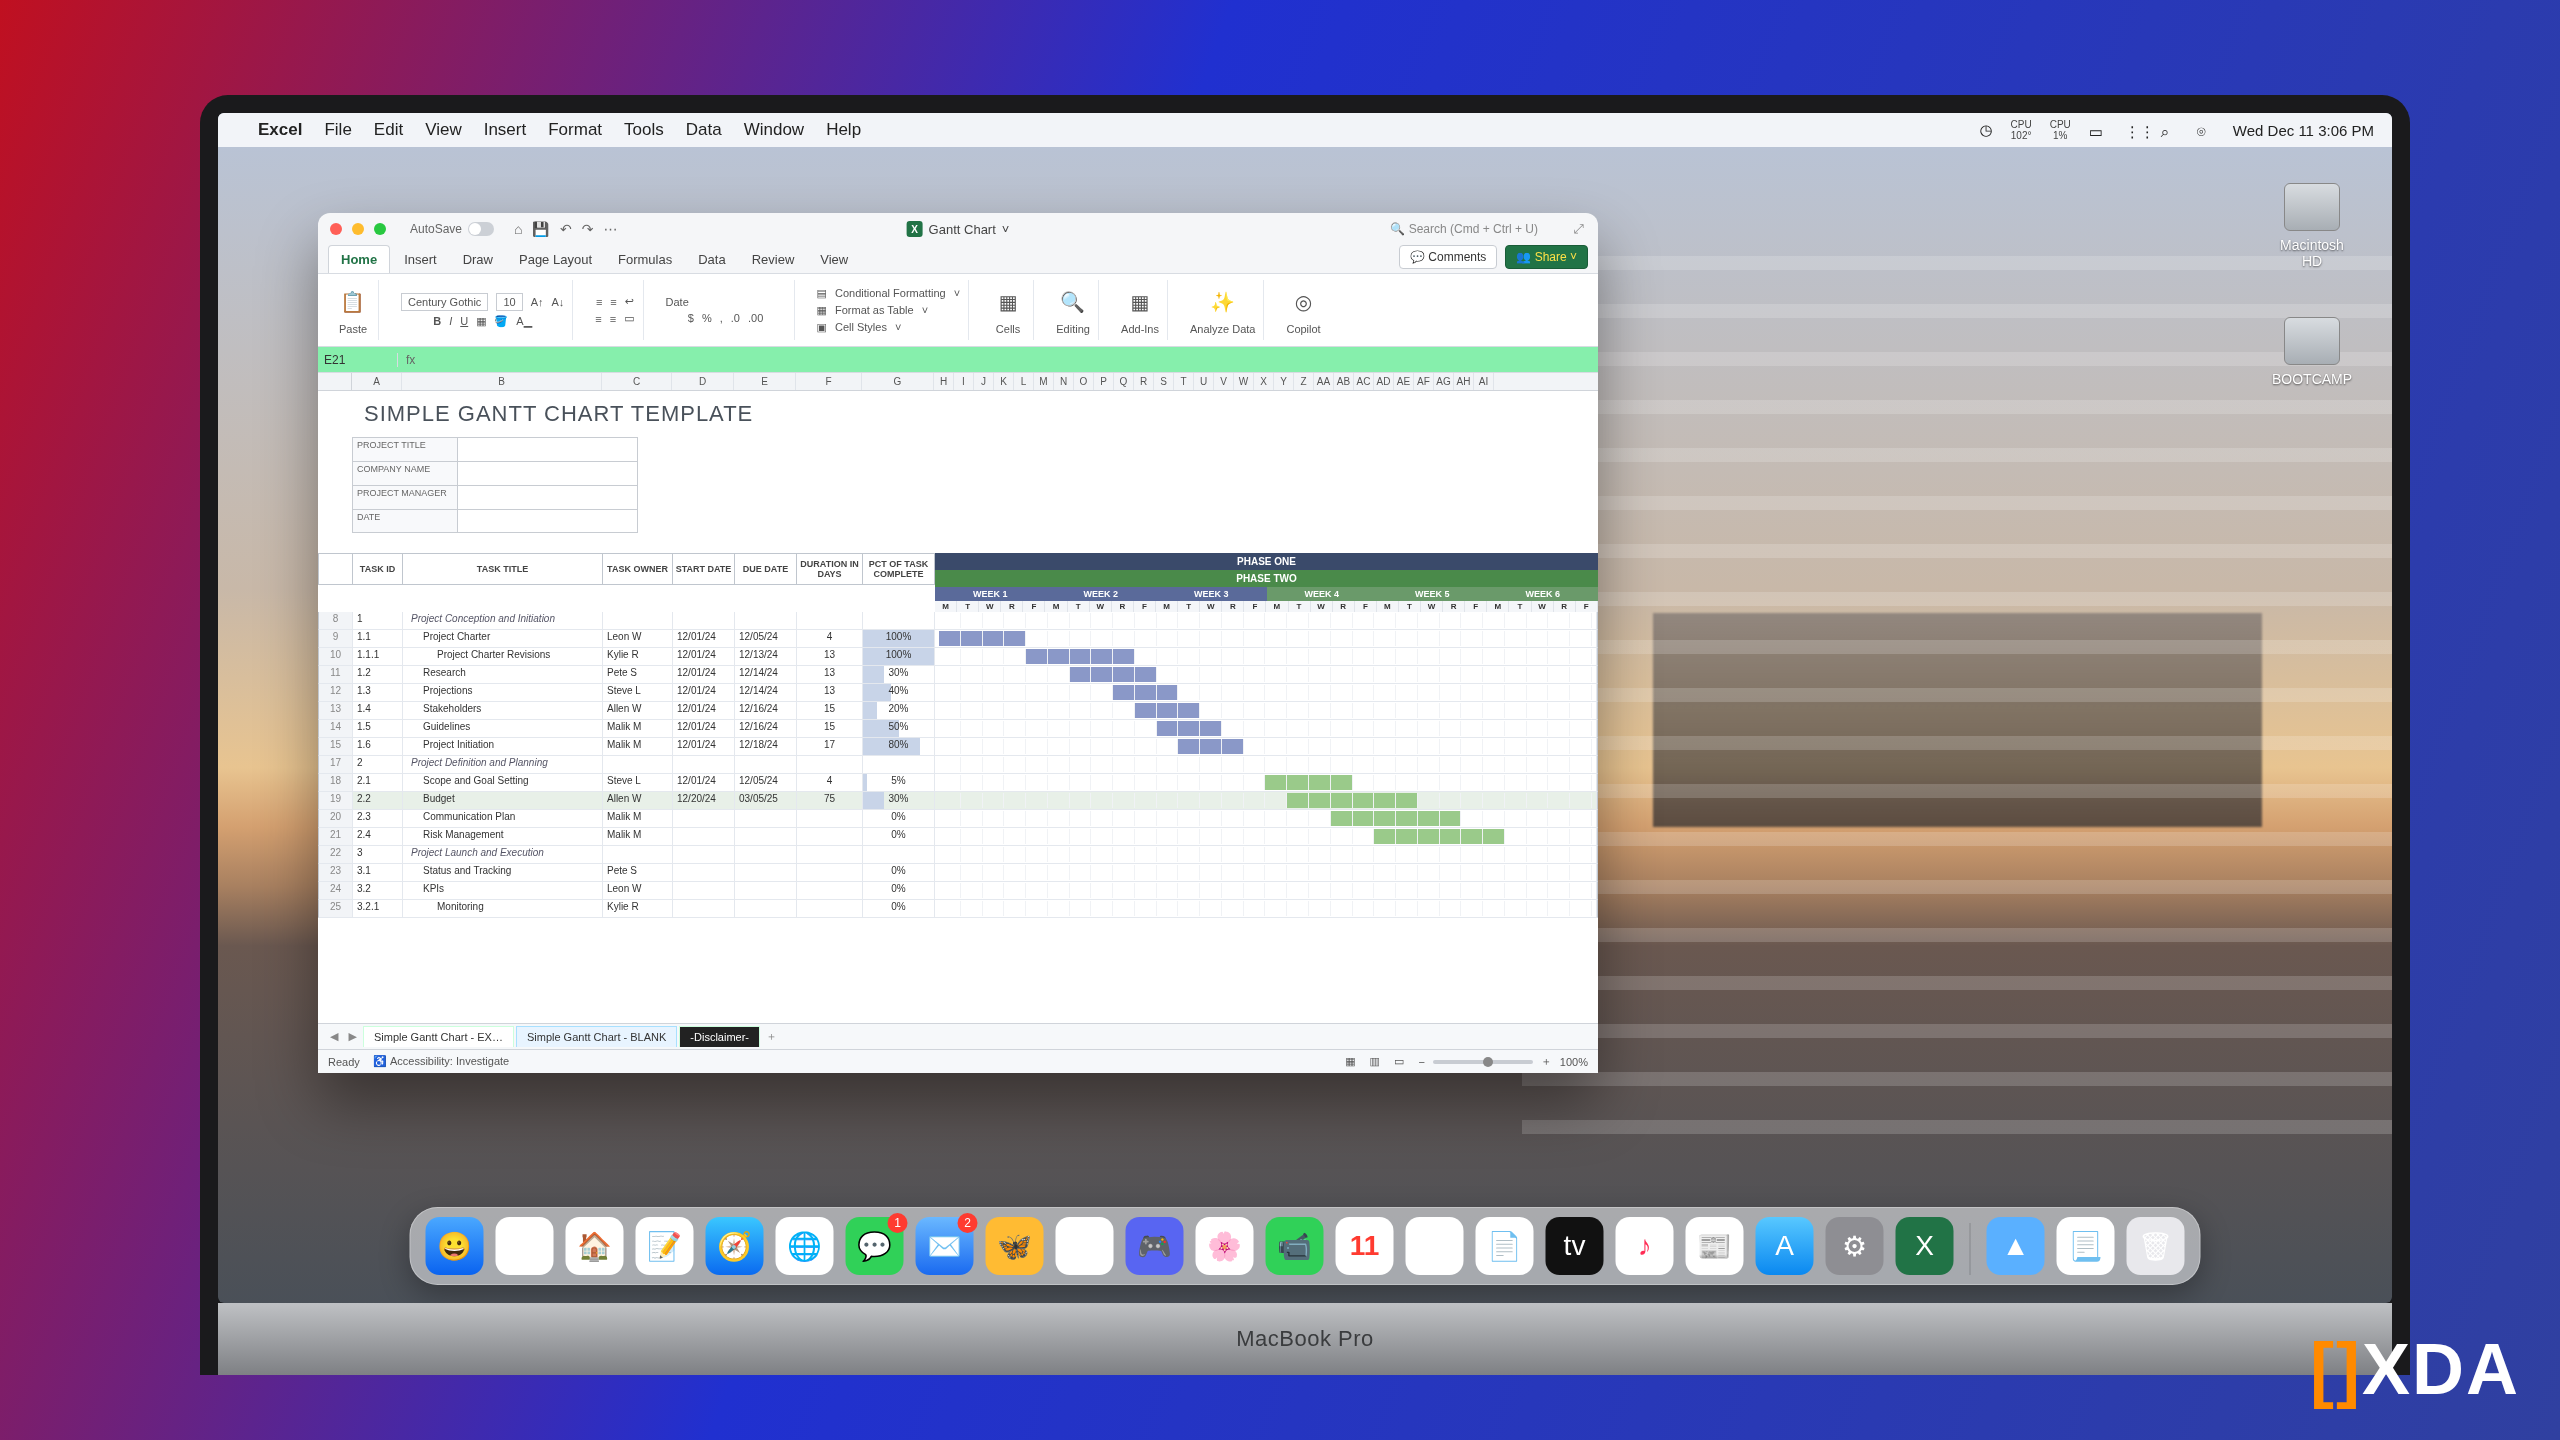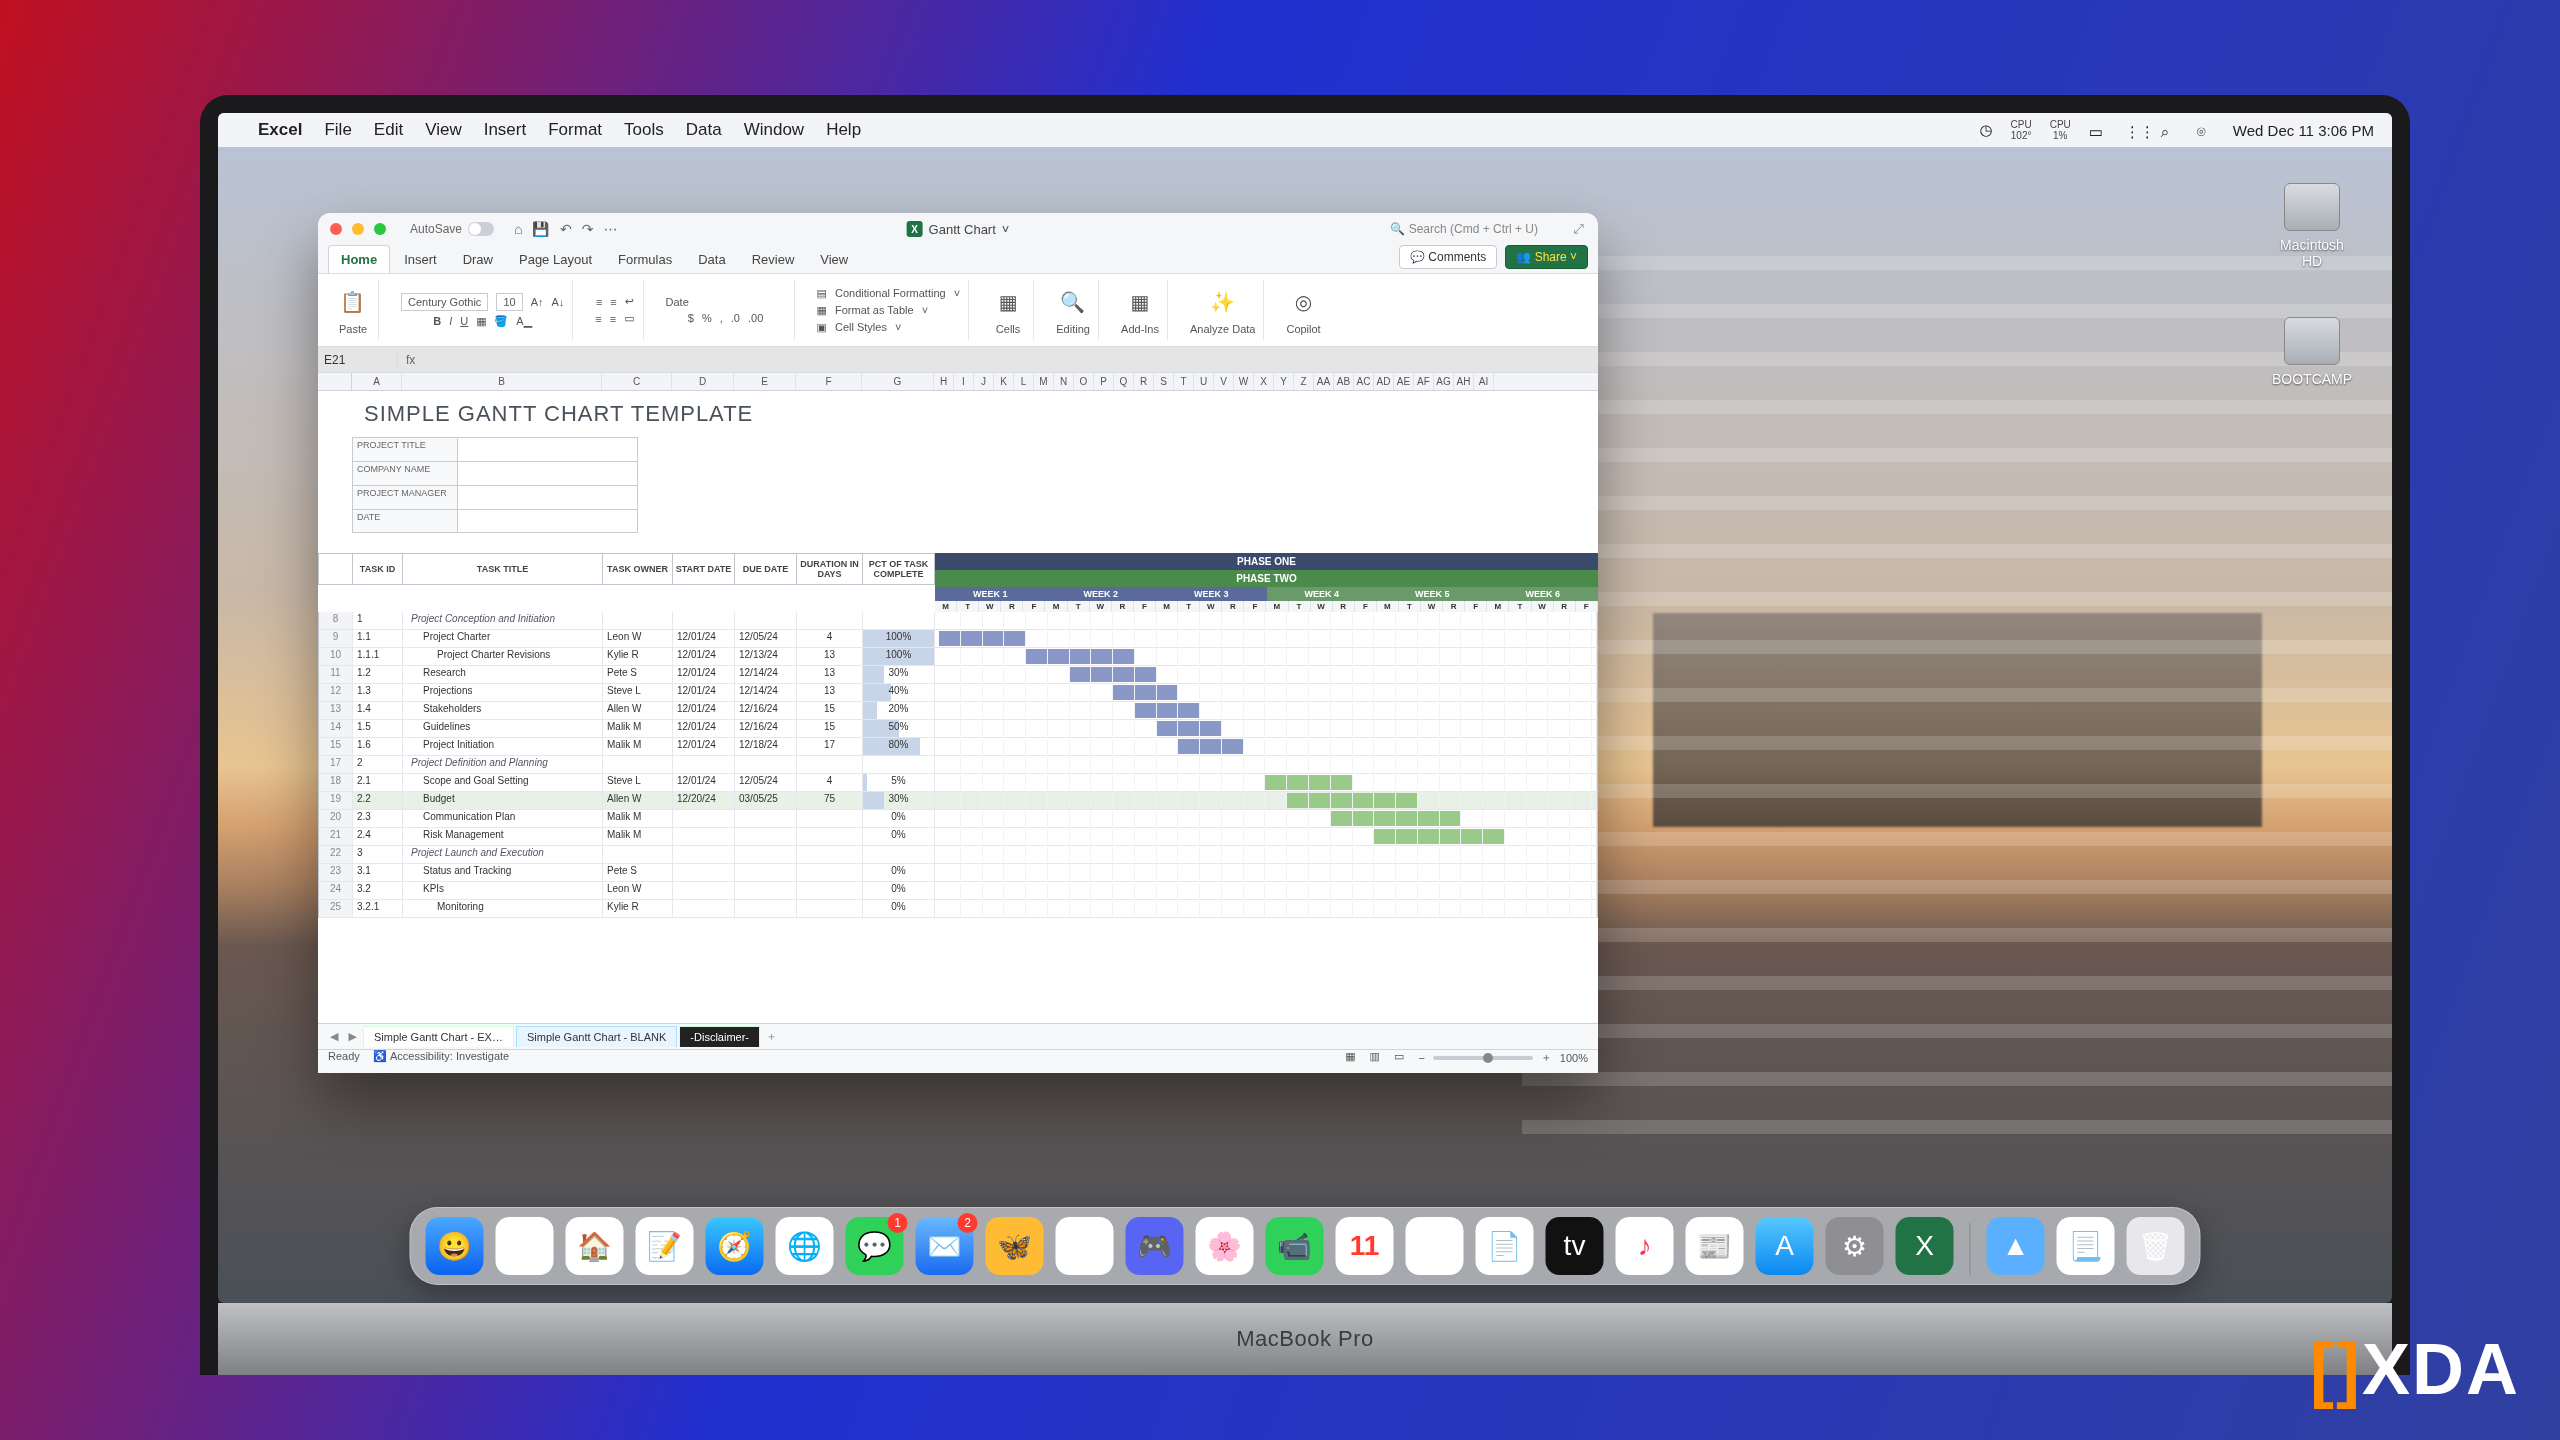--- a/index.html
+++ b/index.html
@@ -86,21 +86,21 @@
 .btn.share { background:#217346; color:#fde047; border-color:#1a5c38;}
 
 .ribbon { background:#fff; border:1px solid #d8dce2; border-left:none; border-right:none;
   height:74px; display:flex; padding:6px 10px; gap:14px;}
 .rgroup { display:flex; flex-direction:column; align-items:center; justify-content:center; gap:4px; padding:0 8px; border-right:1px solid #e4e8ee; font-size:11px; color:#555;}
 .rgroup:last-child{border-right:none;}
 .rrow { display:flex; gap:8px; align-items:center;}
 .rrow .sel { border:1px solid #c8ccd2; padding:2px 6px; font-size:11px; background:#fff;}
 .big { width:34px; height:34px; display:flex; align-items:center; justify-content:center; font-size:20px;}
 
-.fline { height:26px; display:flex; align-items:center; background:#e5e5e5; border-bottom:1px solid #d8dce2; font-size:12px;}
+.fline { height:26px; display:flex; align-items:center; background:#86efac; border-bottom:1px solid #d8dce2; font-size:12px;}
 .namebox { width:80px; padding:0 6px; border-right:1px solid #d8dce2;}
 .fx { padding:0 8px; color:#666;}
 .fbar { flex:1; padding:0 6px;}
 
 .sheet { flex:1; overflow:hidden; background:#fff; display:flex; flex-direction:column;}
 .colhdr { display:flex; height:18px; font-size:10px; color:#555; background:#f2f4f7; border-bottom:1px solid #d0d4da;}
 .colhdr .rh { width:34px; border-right:1px solid #d0d4da;}
 .colhdr .ch { border-right:1px solid #e0e4ea; text-align:center; line-height:18px;}
 .body { flex:1; overflow:auto; position:relative;}
 .title-row { font-family:"Century Gothic",sans-serif; font-size:22px; letter-spacing:1px; color:#49515a; padding:10px 0 10px 46px;}
@@ -135,21 +135,21 @@
 .tl { flex:1; display:flex;}
 .tl .d { flex:1; border-right:1px solid #f0f2f5;}
 .tl .d.on.p1 { background:#8a98c8;} .tl .d.on.p2 { background:#9aca8a;}
 
 .sheettabs { height:26px; display:flex; align-items:center; background:#f6f8fa; border-top:1px solid #d0d4da; font-size:11px; gap:2px; padding:0 8px;}
 .sheettabs .nav { color:#888; padding:0 4px;}
 .stab { padding:4px 10px; background:#fff; border:1px solid #cfd; border-bottom:none;}
 .stab.blank { border-color:#a8e0ff; background:#e8f4ff;}
 .stab.disc { background:#222; color:#fff;}
 
-.status { height:24px; display:flex; align-items:flex-start; background:#f6f8fa; border-top:1px solid #d0d4da; font-size:11px; color:#555; padding:0 10px; gap:14px;}
+.status { height:24px; display:flex; align-items:center; background:#f6f8fa; border-top:1px solid #d0d4da; font-size:11px; color:#555; padding:0 10px; gap:14px;}
 .status .spacer{flex:1;}
 .zoom { display:flex; align-items:center; gap:8px;}
 .slider { width:100px; height:4px; background:#c8ccd2; position:relative; border-radius:2px;}
 .slider::after{content:"";position:absolute;left:50%;top:-3px;width:10px;height:10px;background:#888;border-radius:50%;}
 </style>
 </head>
 <body>
 
 <div class="laptop">
 <div class="screen">

